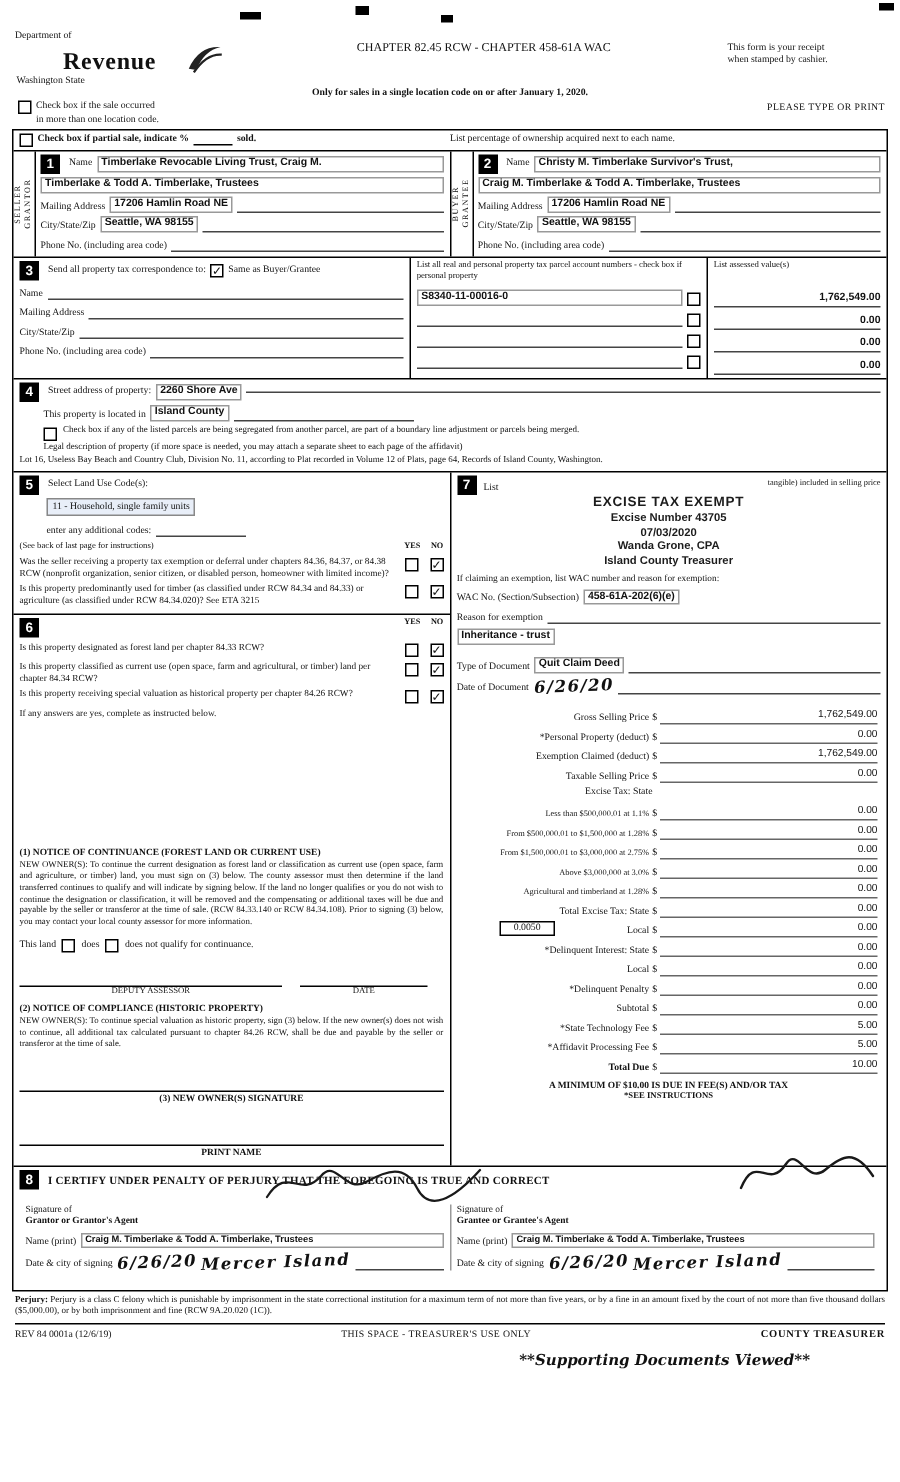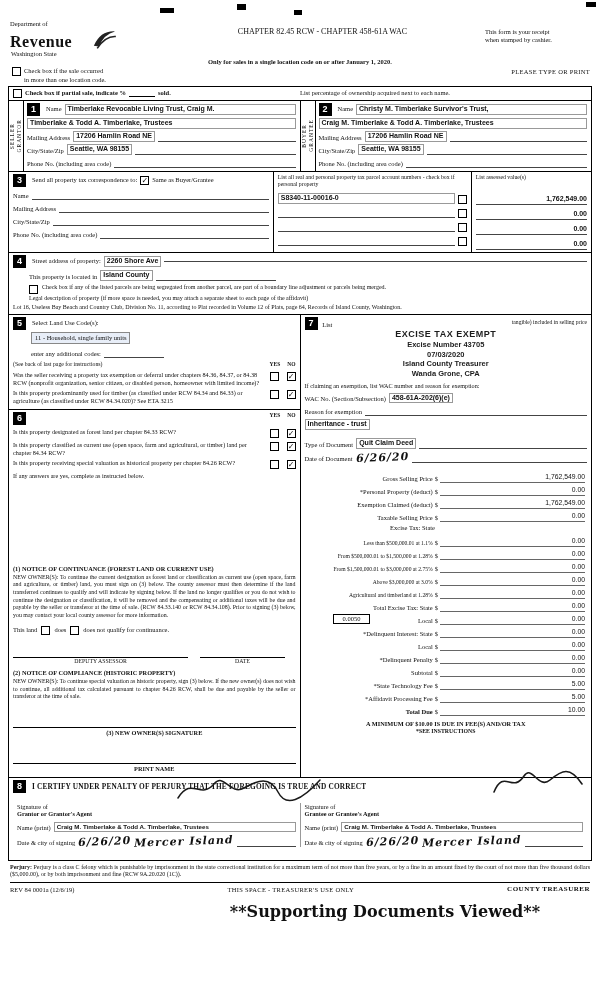--- a/index.html
+++ b/index.html
@@ -3,21 +3,21 @@
 <meta charset="utf-8">
 <style>
   html,body{margin:0;padding:0;background:#fff;}
   .page{position:relative;width:600px;height:988px;background:#fff;color:#111;
         font-family:"Liberation Serif","DejaVu Serif",serif;font-size:7px;line-height:1.25;overflow:hidden;}
   .mark{position:absolute;background:#000;}
   
   .hdr{display:flex;padding:20px 10px 0 10px;}
   .hdr-left{width:150px;}
   .dept{font-size:6.5px;}
-  .agency-row{display:flex;align-items:flex-end;gap:19px;}
+  .agency-row{display:flex;align-items:flex-end;gap:19px;margin-left:32px;}
   .agency{font-size:16px;font-weight:bold;letter-spacing:0.5px;line-height:1;}
   .state{font-size:6.5px;margin-left:1px;}
   .hdr-center{flex:1;text-align:center;padding-top:6px;}
   .title{font-weight:bold;font-size:11px;letter-spacing:0.3px;}
   .subtitle{font-weight:normal;font-size:8px;margin-top:1px;}
   .hdr-right{width:105px;font-size:6.5px;padding-top:8px;line-height:1.3;}
   .warn{text-align:center;font-weight:bold;font-size:7px;margin-top:2px;}
   .only{text-align:center;font-weight:bold;font-size:6.5px;}
   .subhdr{display:flex;justify-content:space-between;padding:1px 10px 0 12px;}
   .locblock{font-size:6.5px;display:flex;gap:3px;}
@@ -113,21 +113,21 @@
   .s8siglab{font-size:6.3px;line-height:1.2;}
   .s8row{display:flex;align-items:flex-end;gap:3px;margin-top:4px;min-height:10px;}
   .s8name{font-size:6.2px;}
   
   .perjury{margin:3px 10px 0 10px;font-size:6px;line-height:1.3;text-align:justify;}
   .footrow{display:flex;justify-content:space-between;align-items:center;margin:3px 10px 0 10px;
            border-top:1px solid #000;padding-top:2px;font-size:6.5px;}
   .ft-center{letter-spacing:0.3px;}
   .ft-right{font-weight:bold;font-size:7px;letter-spacing:0.5px;}
   .supporting{text-align:right;margin:8px 60px 0 0;font-family:"DejaVu Serif",serif;
-              font-weight:bold;font-size:16px;}
+              font-style:italic;font-weight:bold;font-size:10px;}
 </style>
 </head>
 <body>
 
 <div class="page">
 
   <div class="mark" style="left:160px;top:8px;width:14px;height:5px;"></div>
   <div class="mark" style="left:237px;top:4px;width:9px;height:6px;"></div>
   <div class="mark" style="left:294px;top:10px;width:8px;height:5px;"></div>
   <div class="mark" style="right:4px;top:2px;width:10px;height:5px;"></div>
@@ -418,22 +418,22 @@
         <div class="sec7">
           <div class="s7list">
             <span class="badge">7</span>
             <span class="lbl">List</span>
             <span class="s7frag">tangible) included in selling price</span>
           </div>
           <div class="stamp">
             <div class="st1">EXCISE TAX EXEMPT</div>
             <div class="stn">Excise Number 43705</div>
             <div class="stn">07/03/2020</div>
+            <div class="stn">Wanda Grone, CPA</div>
             <div class="stn">Island County Treasurer</div>
-            <div class="stn">Wanda Grone, CPA</div>
           </div>
           <div class="s7claim">If claiming an exemption, list WAC number and reason for exemption:</div>
           <div class="s7row">
             <span class="lbl">WAC No. (Section/Subsection)</span>
             <span class="v vbox">458-61A-202(6)(e)</span>
           </div>
           <div class="s7row">
             <span class="lbl">Reason for exemption</span>
             <span class="ul flex1"></span>
           </div>

